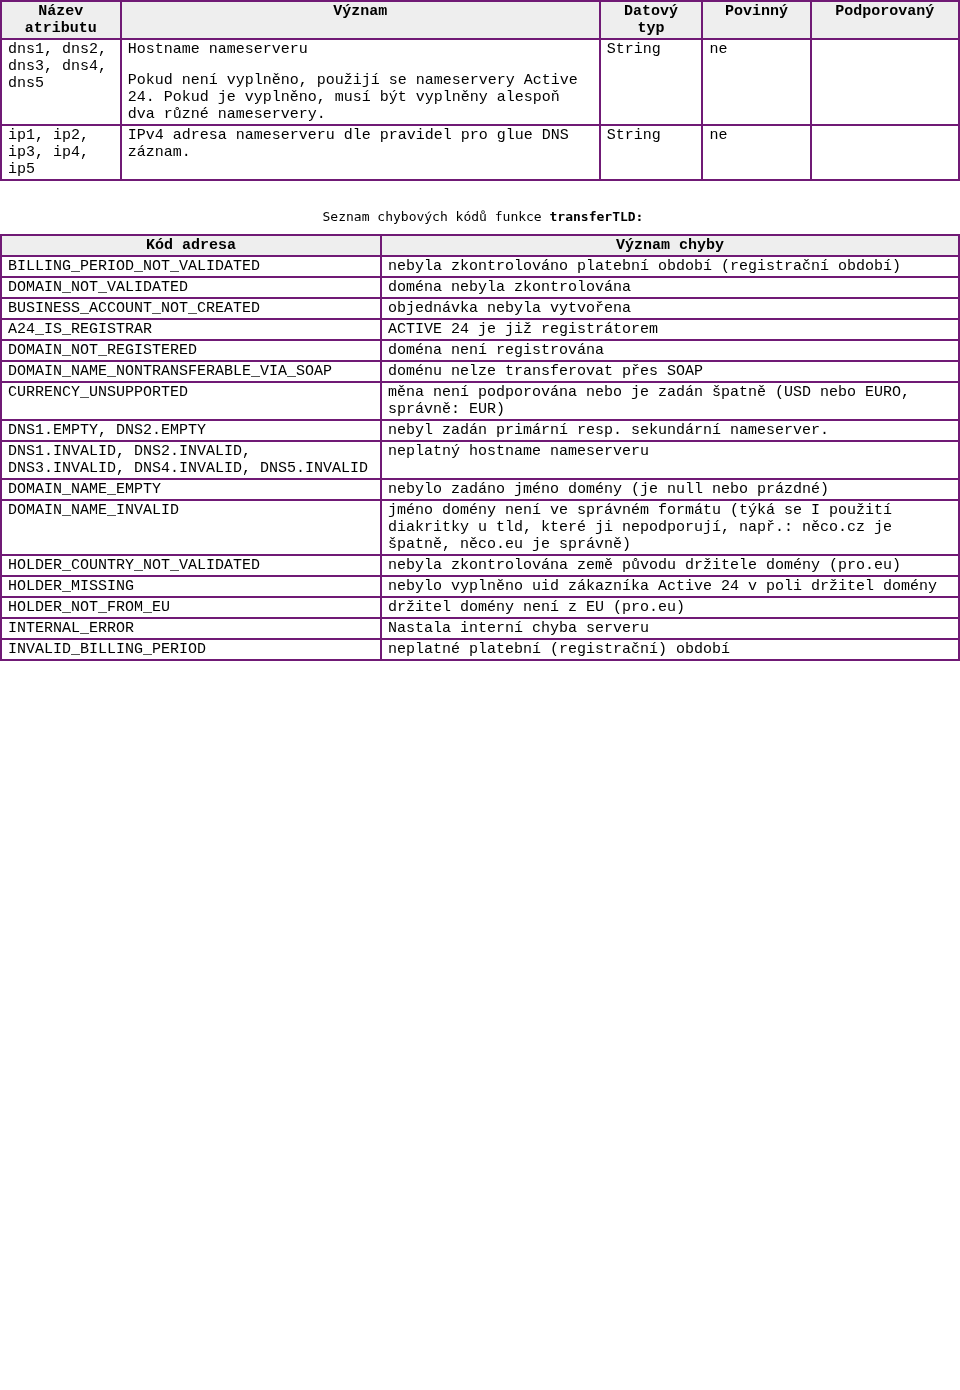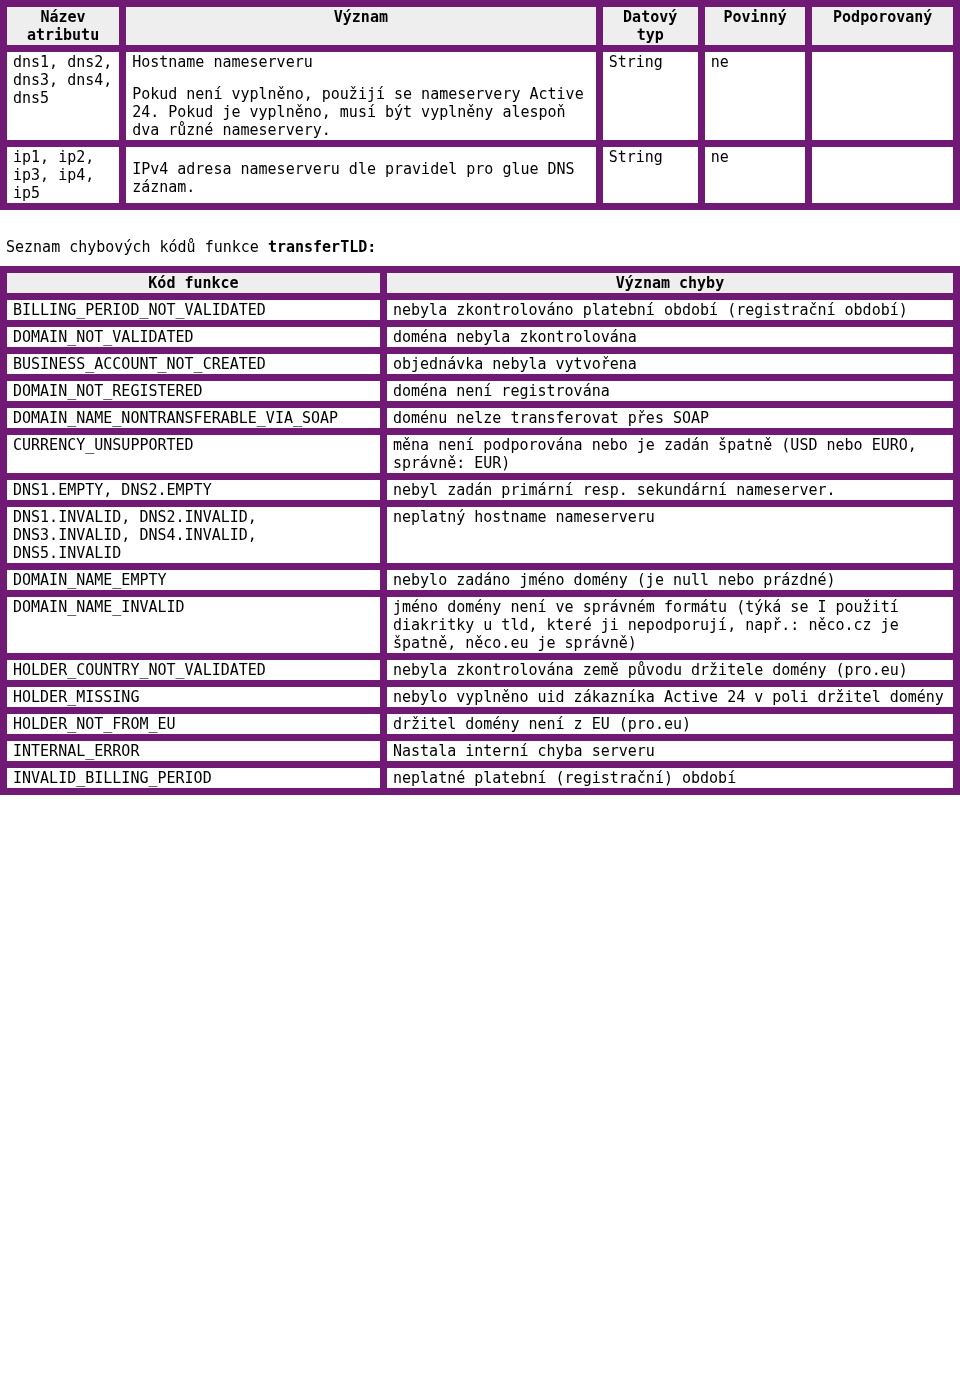--- a/index.html
+++ b/index.html
@@ -10,47 +10,49 @@
     margin: 0;
     padding: 0;
     width: 960px;
   }
   table {
     border-collapse: collapse;
     width: 100%;
     table-layout: fixed;
   }
   th, td {
-    border: 7px solid #701a75;
+    border: 2px solid #701a75;
     padding: 1px 6px;
     vertical-align: top;
     text-align: left;
     word-wrap: break-word;
+    font-family: Liberation Mono, monospace;
   }
   th {
     background: #eeeeee;
     font-weight: bold;
     text-align: center;
   }
   .section-label {
     margin: 28px 0 10px 6px;
-    font-size: 15px;
+    font-size: 13px;
+    text-align: center;
   }
   .section-label b {
     font-weight: bold;
   }
   .t1-col1 { width: 105px; }
   .t1-col2 { width: 420px; }
   .t1-col3 { width: 90px; }
   .t1-col4 { width: 95px; }
   .t1-col5 { width: 130px; }
   .t2-col1 { width: 380px; }
   .t2-col2 { width: auto; }
   .para { margin: 0 0 14px 0; }
-  .para:last-child { margin-bottom: 0; margin-top: 12px; }
+  .para:last-child { margin-bottom: 0; }
 </style>
 </head>
 <body>
 
 <table>
   <colgroup>
     <col class="t1-col1">
       <col class="t1-col2">
       <col class="t1-col3">
       <col class="t1-col4">
@@ -92,36 +94,40 @@
   <span>Seznam chybových kódů funkce </span><b>transferTLD:</b>
 </div>
 
 <table>
   <colgroup>
     <col class="t2-col1">
       <col class="t2-col2">
   </colgroup>
   <thead>
     <tr>
-      <th>Kód funkce</th>
+      <th>Kód adresa</th>
       <th>Význam chyby</th>
     </tr>
   </thead>
   <tbody id="t2-body">
   <tr>
         <td>BILLING_PERIOD_NOT_VALIDATED</td>
         <td>nebyla zkontrolováno platební období (registrační období)</td>
       </tr>
       <tr>
         <td>DOMAIN_NOT_VALIDATED</td>
         <td>doména nebyla zkontrolována</td>
       </tr>
       <tr>
         <td>BUSINESS_ACCOUNT_NOT_CREATED</td>
         <td>objednávka nebyla vytvořena</td>
+      </tr>
+      <tr>
+        <td>A24_IS_REGISTRAR</td>
+        <td>ACTIVE 24 je již registrátorem</td>
       </tr>
       <tr>
         <td>DOMAIN_NOT_REGISTERED</td>
         <td>doména není registrována</td>
       </tr>
       <tr>
         <td>DOMAIN_NAME_NONTRANSFERABLE_VIA_SOAP</td>
         <td>doménu nelze transferovat přes SOAP</td>
       </tr>
       <tr>

